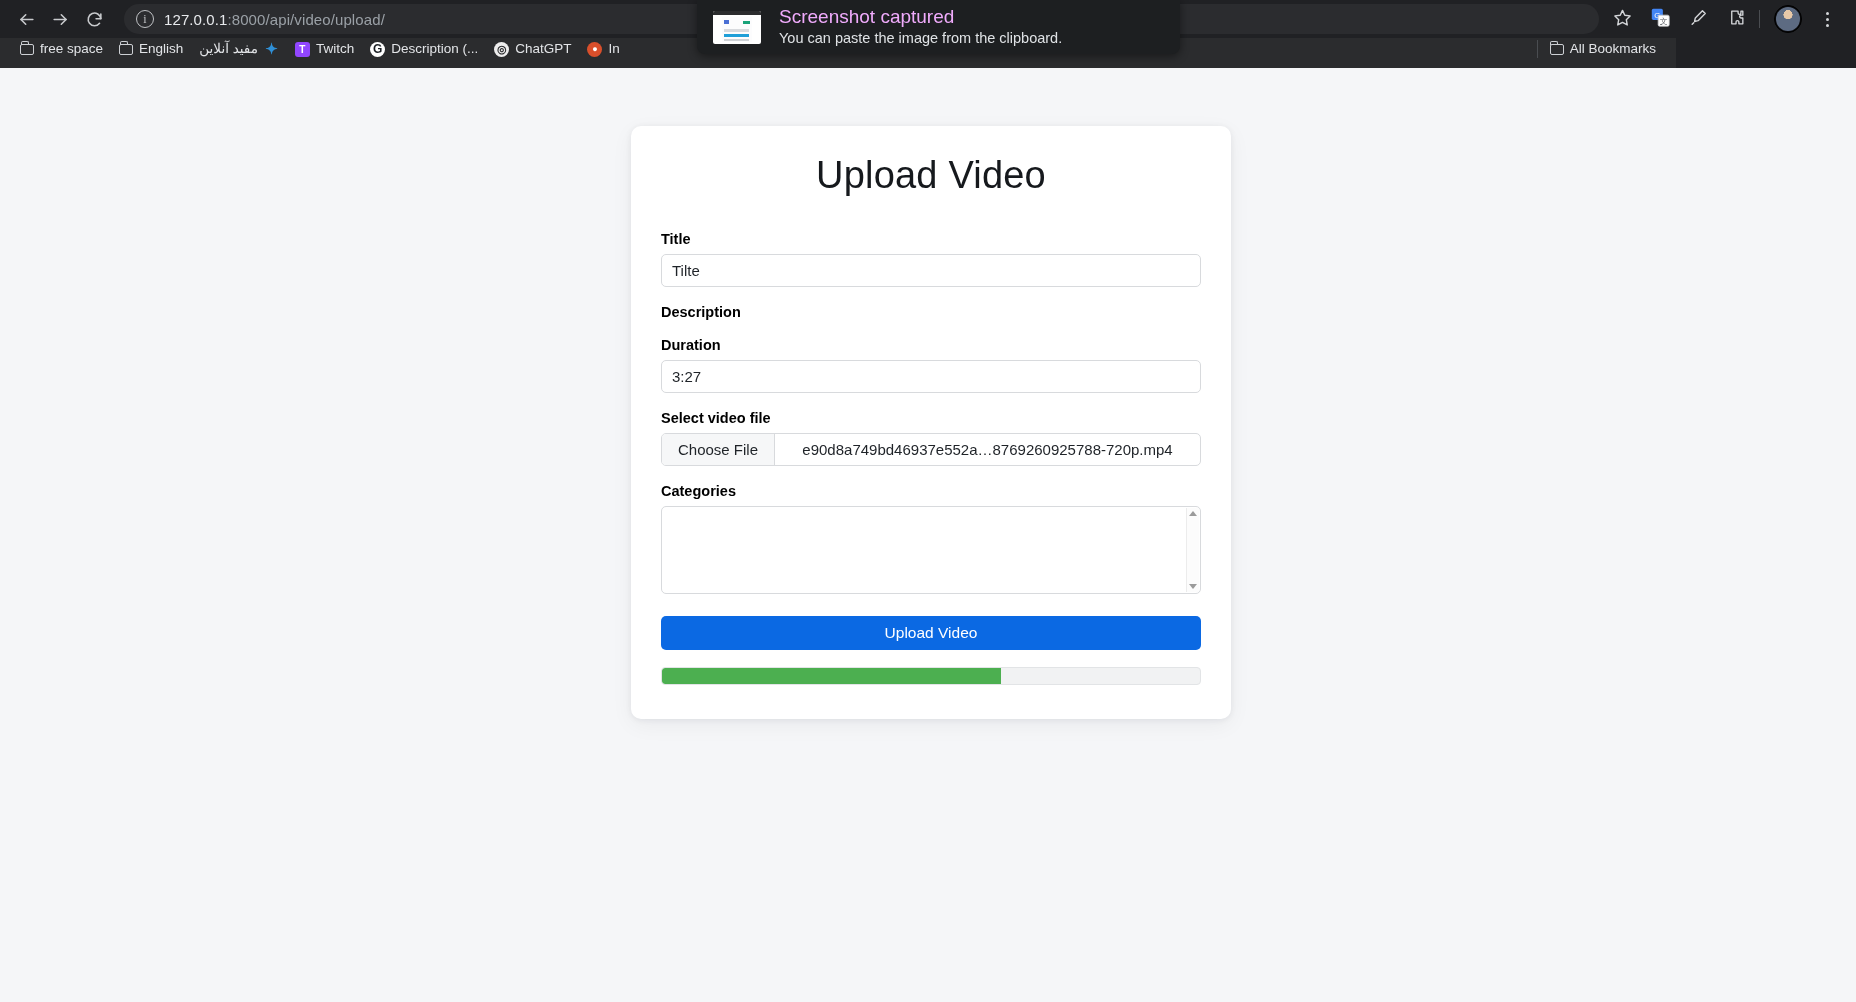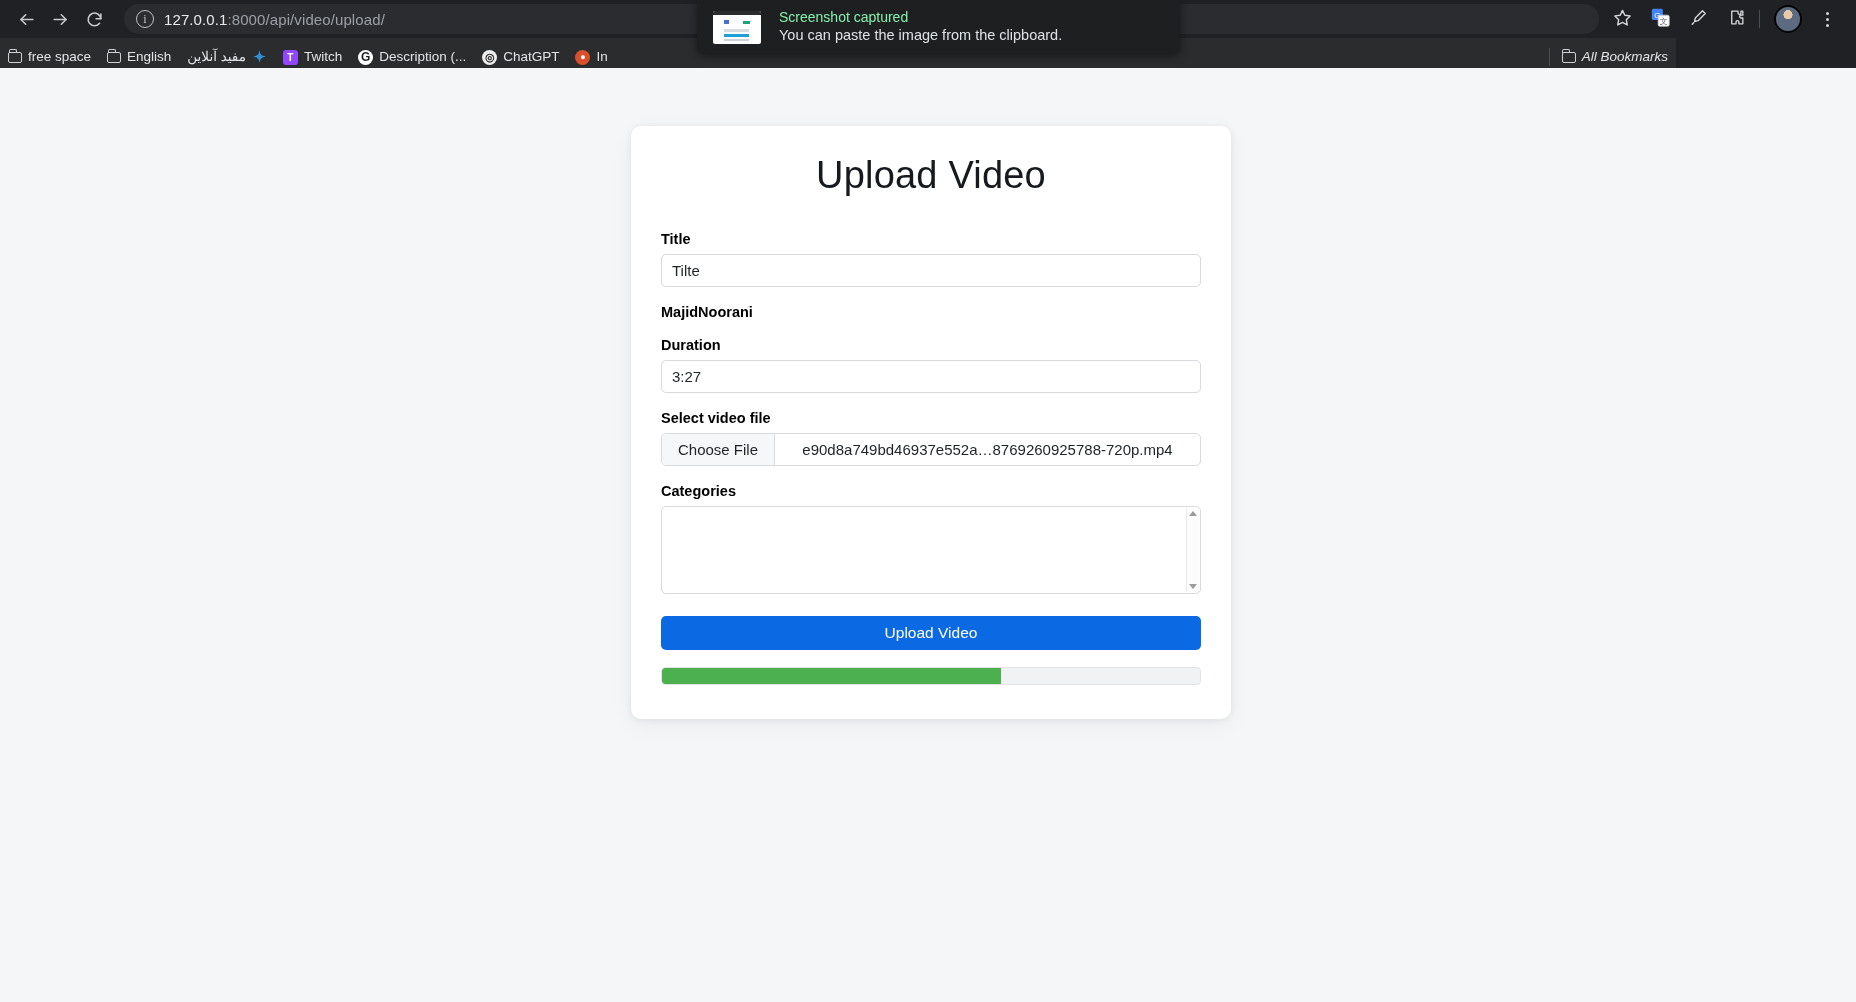--- a/index.html
+++ b/index.html
@@ -94,22 +94,22 @@
   .dots {
     display: flex; flex-direction: column; gap: 3px; align-items: center;
   }
   .dots i { width: 3px; height: 3px; border-radius: 50%; background: #d4d6d9; display: block; }
 
   
   .bookmarks-bar {
     position: absolute; top: 38px; left: 0;
     width: 1676px; height: 30px;
     background: #2b2c2e;
-    display: flex; align-items: flex-end;
-    padding: 0 0;
+    display: flex; align-items: flex-start;
+    padding: 0 12px;
     overflow: hidden;
   }
   .bm {
     display: flex; align-items: center;
     height: 22px;
     padding: 0 8px;
     border-radius: 4px;
     color: #e2e4e7;
     font-size: 13.5px;
     white-space: nowrap;
@@ -135,21 +135,20 @@
   .sq-ico {
     width: 15px; height: 15px; border-radius: 3px;
     flex: 0 0 auto;
     display: flex; align-items: center; justify-content: center;
     font-size: 10px; font-weight: bold; color: #fff;
   }
   .bm-right {
     margin-left: auto;
     display: flex; align-items: center; gap: 0;
     flex: 0 0 auto;
-    font-style: italic;
   }
 
   
   .toast {
     position: absolute;
     left: 697px; top: 0;
     width: 483px; height: 54px;
     background: #1d1f21;
     border-radius: 0 0 8px 8px;
     display: flex; align-items: center;
@@ -167,21 +166,21 @@
     overflow: hidden;
   }
   .toast-thumb .t-bar { position:absolute; top:0; left:0; right:0; height:4px; background:#2b2c2e; }
   .toast-thumb .t-card { position:absolute; top:6px; left:9px; width:30px; height:25px; background:#fcfcfd; }
   .toast-thumb .t-l1 { position:absolute; top:9px; left:11px; width:5px; height:4px; background:#4a6fd4; }
   .toast-thumb .t-l2 { position:absolute; top:10px; left:30px; width:7px; height:3px; background:#1aa37a; }
   .toast-thumb .t-l3 { position:absolute; top:18px; left:11px; width:25px; height:3px; background:#d8dade; }
   .toast-thumb .t-l4 { position:absolute; top:23px; left:11px; width:25px; height:3px; background:#1f9fd8; }
   .toast-thumb .t-l5 { position:absolute; top:28px; left:11px; width:25px; height:2px; background:#cfd2d6; }
   .toast-text { display: flex; flex-direction: column; gap: 3px; min-width: 0; }
-  .toast-title { color: #86efac; font-size: 14px; line-height: 1.1; white-space: nowrap; }
+  .toast-title { color: #f0abfc; font-size: 19px; line-height: 1.1; white-space: nowrap; }
   .toast-body { color: #dfe2e5; font-size: 14.5px; line-height: 1.1; white-space: nowrap; }
 
   
   .viewport {
     position: absolute; top: 68px; left: 0;
     width: 1568px; height: 934px;
     background: #f5f6f8;
     overflow: hidden;
   }
   .card {
@@ -487,21 +486,21 @@
   <div class="card">
 
     <h1 class="page-title">Upload Video</h1>
 
     <div class="field">
       <label class="field-label">Title</label>
       <input class="text-input" type="text" value="Tilte" style="">
     </div>
 
     <div class="field">
-      <label class="field-label">MajidNoorani</label>
+      <label class="field-label">Description</label>
     </div>
 
     <div class="field">
       <label class="field-label">Duration</label>
       <input class="text-input" type="text" value="3:27" style="">
     </div>
 
     <div class="field">
       <label class="field-label">Select video file</label>
       <div class="file-row">

